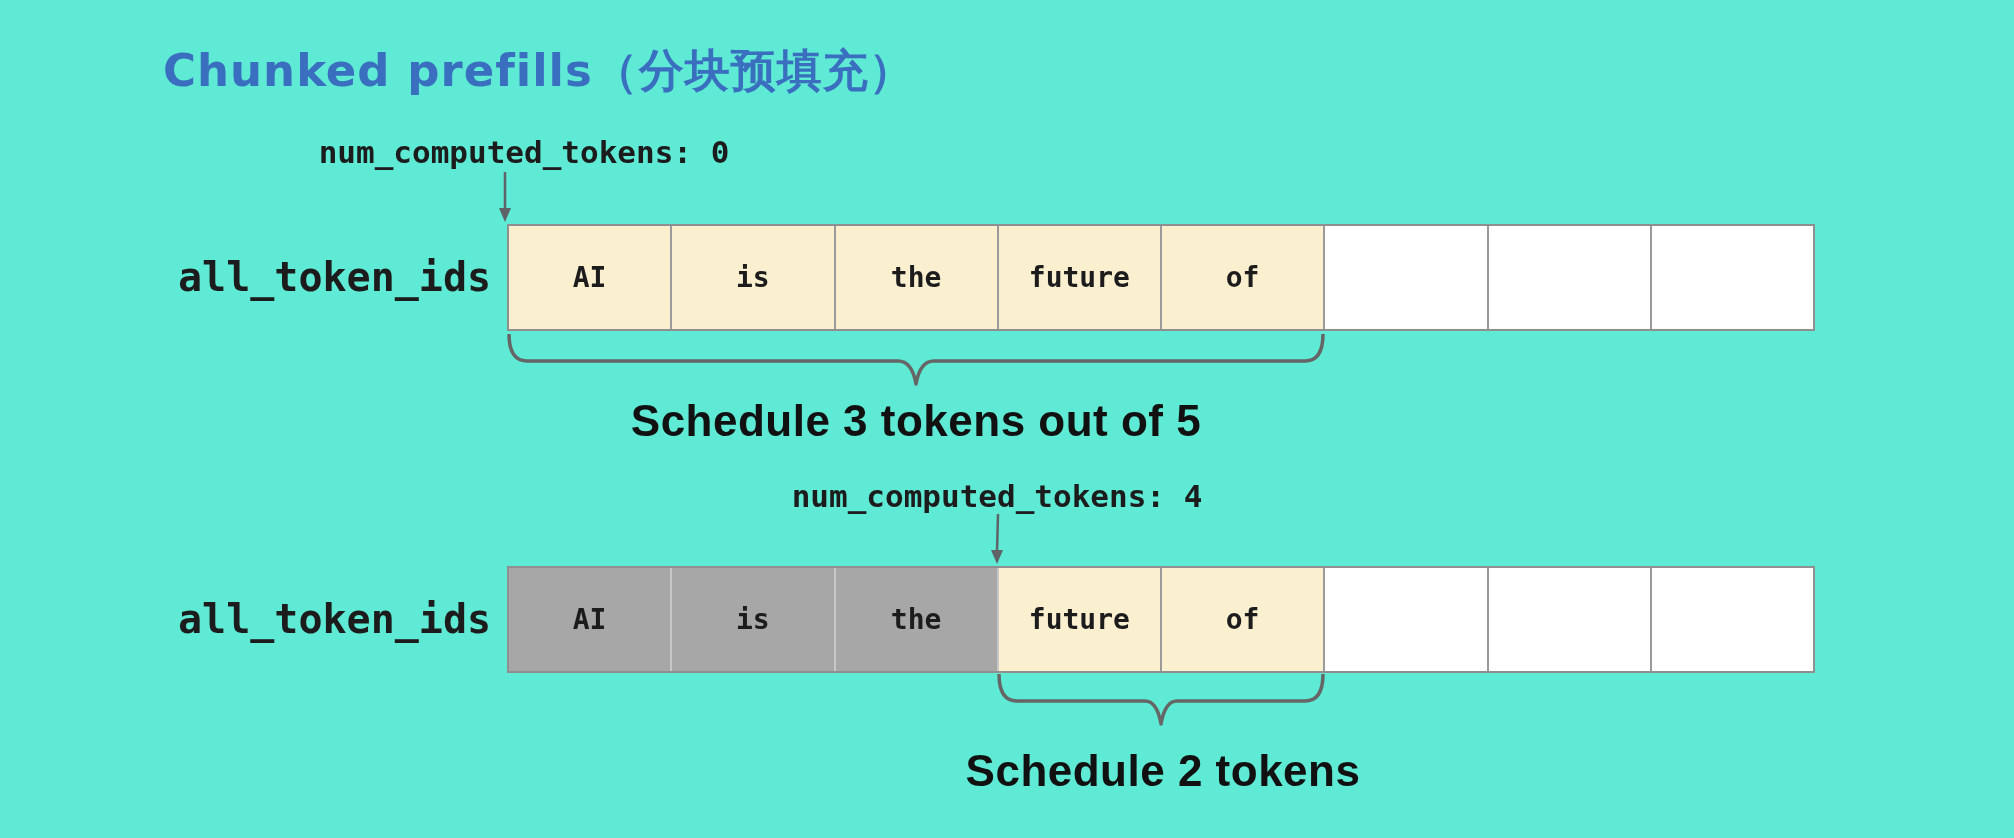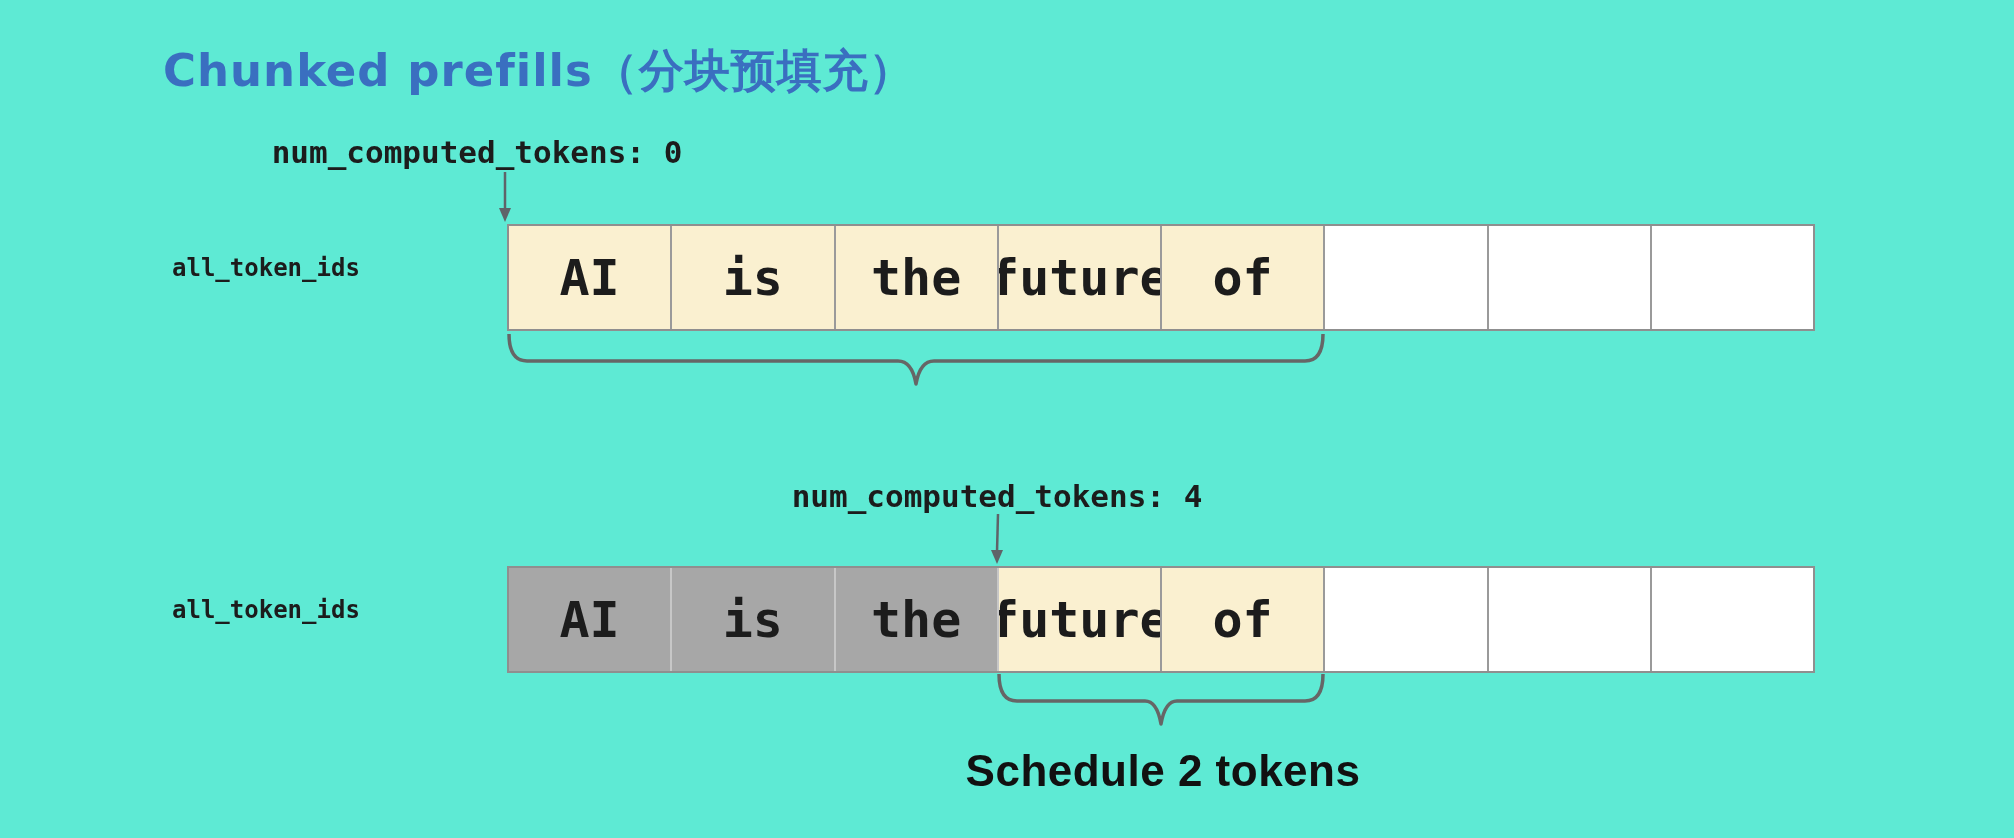--- a/index.html
+++ b/index.html
@@ -19,50 +19,50 @@
     position:relative;width:2014px;height:838px;background:#5eead4;overflow:hidden;
   }
   .title{
     position:absolute;left:163px;top:44px;
     font-family:"DejaVu Sans",sans-serif;
     font-weight:700;font-size:45px;line-height:1.2;
     color:var(--title-blue);letter-spacing:1px;
   }
   .mono{font-family:"DejaVu Sans Mono","Liberation Mono",monospace;}
   .pointer-label{
-    position:absolute;top:134px;left:477px;transform:translateX(-50%);
+    position:absolute;top:134px;left:524px;transform:translateX(-50%);
     font-size:31px;font-weight:700;color:var(--text-black);white-space:nowrap;
   }
   .pointer-label.second{top:478px;left:997px;}
   .arrow{position:absolute;width:14px;height:50px;}
   .arrow.first{left:498px;top:172px;}
   .arrow.second{left:990px;top:514px;}
   .arrow line{stroke:var(--arrow-gray);stroke-width:2.5;}
   .arrow polygon{fill:var(--arrow-gray);}
   .token-row{
     position:absolute;left:507px;width:1308px;height:107px;
     display:flex;border:2px solid var(--border-gray);background:#fff;
   }
   .token-row.first{top:224px;}
   .token-row.second{top:566px;}
   .cell{
     flex:1 1 0;display:flex;align-items:center;justify-content:center;
     font-family:"DejaVu Sans Mono","Liberation Mono",monospace;
-    font-size:50px;font-weight:700;color:var(--text-black);
+    font-size:28px;font-weight:700;color:var(--text-black);
     border-right:2px solid var(--separator-gray);
     overflow:hidden;white-space:nowrap;
   }
   .cell:last-child{border-right:none;}
   .cell.scheduled{background:var(--scheduled-fill);}
   .cell.computed{background:var(--computed-fill);}
   .cell.computed:not(:last-child){border-right-color:#c7c7c7;}
   .cell.empty{background:var(--empty-fill);}
   .axis-label{
-    position:absolute;left:172px;
-    font-size:24px;font-weight:700;color:var(--text-black);white-space:nowrap;
+    position:absolute;left:178px;
+    font-size:40px;font-weight:700;color:var(--text-black);white-space:nowrap;
   }
   .axis-label.first{top:254px;}
   .axis-label.second{top:596px;}
   .brace{position:absolute;}
   .brace.first{left:507px;top:334px;}
   .brace.second{left:997px;top:674px;}
   .brace path{stroke:var(--brace-gray);stroke-width:3.5;fill:none;}
   .schedule-label{
     position:absolute;transform:translateX(-50%);
     font-size:44px;font-weight:700;color:#111111;white-space:nowrap;
@@ -95,20 +95,21 @@
       <div class="cell scheduled">of</div>
       <div class="cell empty"></div>
       <div class="cell empty"></div>
       <div class="cell empty"></div>
     </div>
 
   <svg class="brace first" width="818" height="54" viewBox="0 0 818 54">
     <path d="M 2 0 Q 2 27 20 27 L 391 27 Q 405 27 409 50 Q 413 27 427 27 L 798 27 Q 816 27 816 0" stroke-linecap="round" stroke-linejoin="round"></path>
   </svg>
 
+  <div class="schedule-label first">Schedule 3 tokens out of 5</div>
 
   <div class="pointer-label mono second">num_computed_tokens: 4</div>
 
   <svg class="arrow second" width="14" height="50" viewBox="0 0 14 50">
     <line x1="8" y1="0" x2="7" y2="38"></line>
     <polygon points="1,36 13,36 7,50"></polygon>
   </svg>
 
   <div class="axis-label mono second">all_token_ids</div>
 

